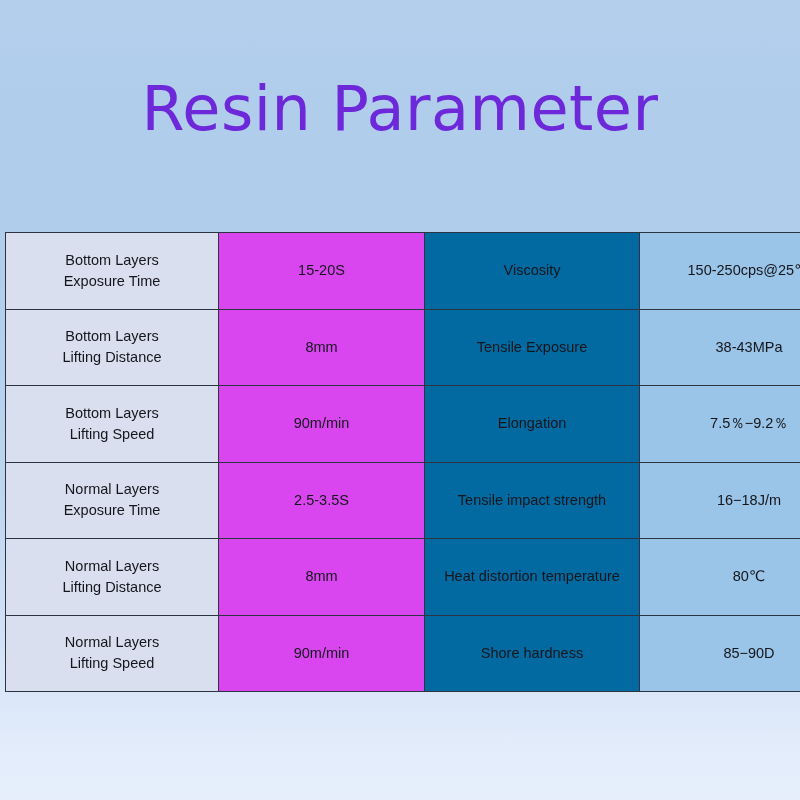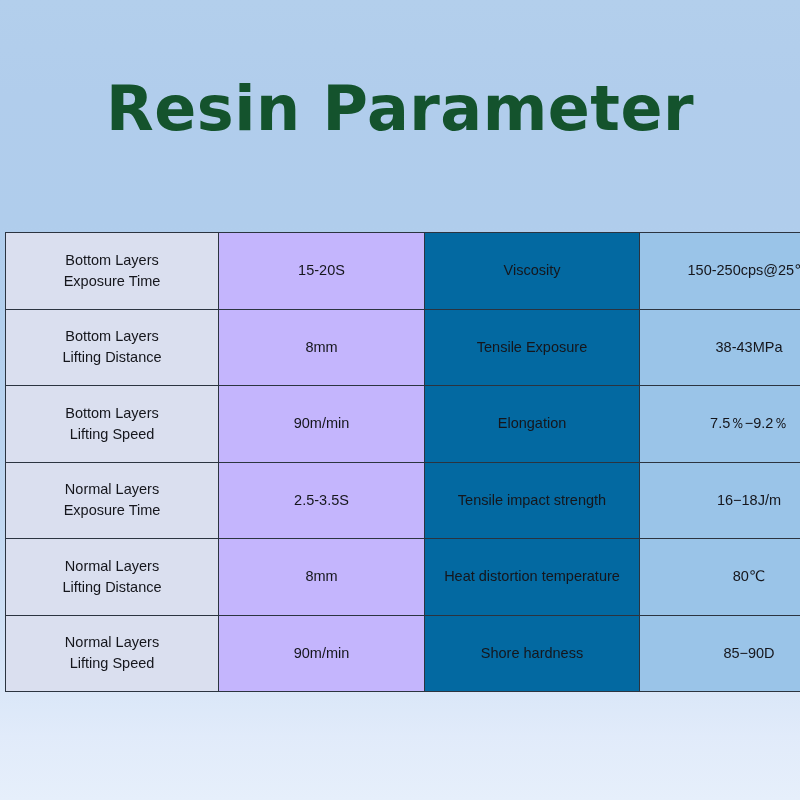--- a/index.html
+++ b/index.html
@@ -32,23 +32,23 @@
     position: absolute;
     top: 0;
     left: 0;
     width: 800px;
     height: 232px;
     display: flex;
     align-items: center;
     justify-content: center;
   }
   .title {
-    color: #14532d;
+    color: #6d28d9;
     font-size: 62px;
-    font-weight: 700;
+    font-weight: 400;
     letter-spacing: 0.5px;
     line-height: 1;
     text-align: left;
     font-family: "DejaVu Sans", "Liberation Sans", sans-serif;
     margin-top: -14px;
     white-space: nowrap;
   }
 
   
   .param-table {
@@ -69,21 +69,21 @@
     color: #15161c;
     line-height: 1.45;
   }
   .col-label {
     width: 200px;
     background: #dadfef;
     margin-top: 14px;
   }
   .col-value {
     width: 193px;
-    background: #c4b5fd;
+    background: #d946ef;
   }
   .col-label-2 {
     width: 202px;
     background: #0369a1;
   }
   .col-value-2 {
     width: 206px;
     background: #9ac4e8;
   }
   .cell-line {

